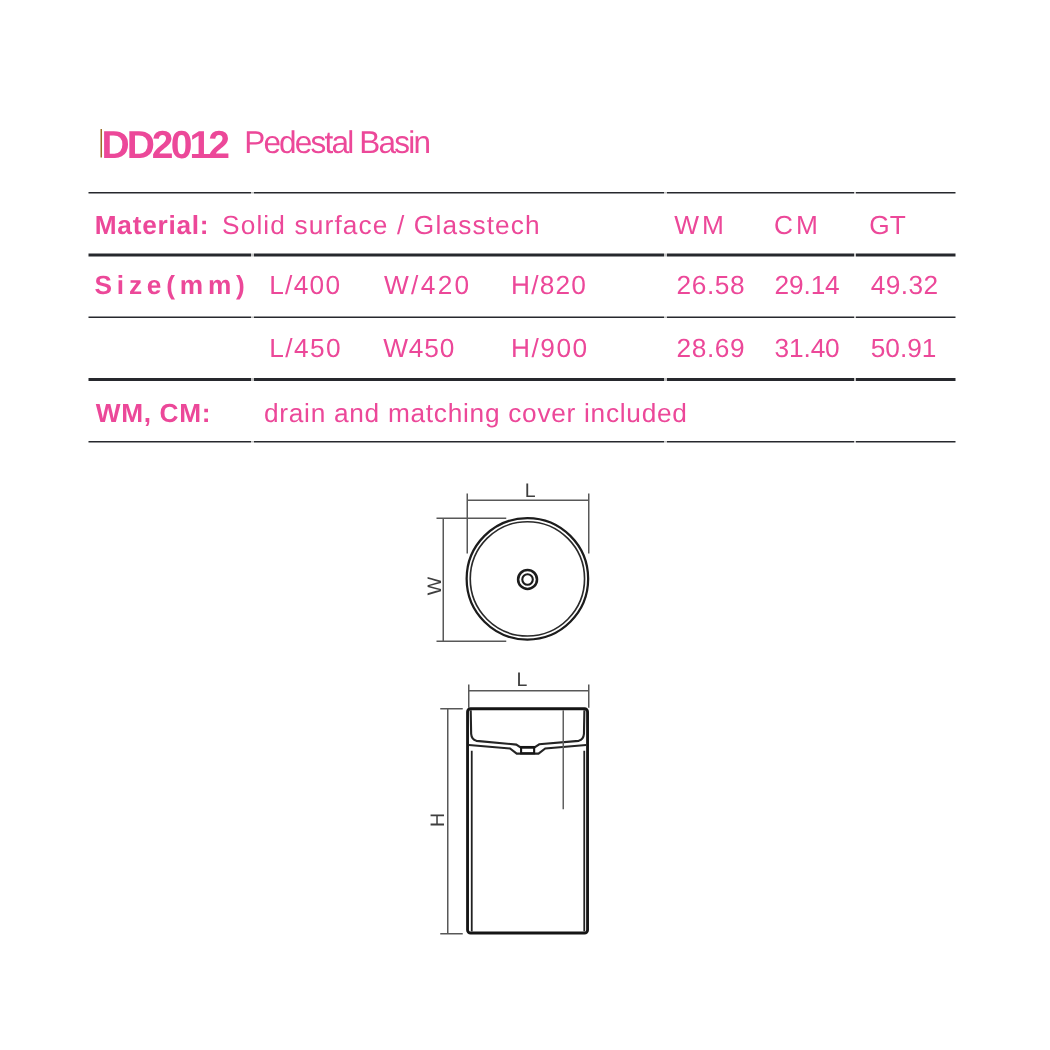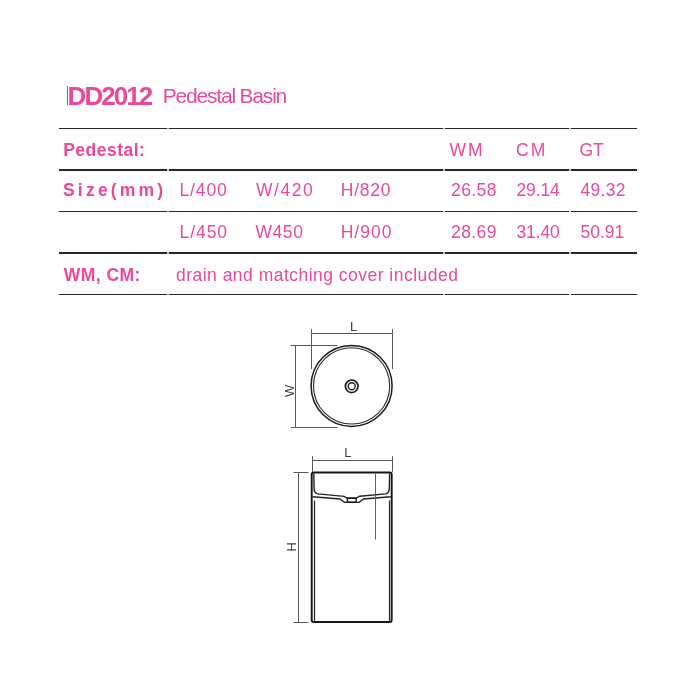--- a/index.html
+++ b/index.html
@@ -23,21 +23,22 @@
 
   <div class="rule" style="left:59px;top:169.3px;width:578px;"></div>
 
   <div class="rule" style="left:59px;top:210.8px;width:578px;"></div>
 
   <div class="rule" style="left:59px;top:252.4px;width:578px;"></div>
 
   <div class="rule" style="left:59px;top:294px;width:578px;"></div>
 
   <div class="row" style="top:139.7px;">
-    <span class="abs b" style="left:63.2px;letter-spacing:0.48px;">Pedestal:</span>
+    <span class="abs b" style="left:63.2px;letter-spacing:0.48px;">Material:</span>
+    <span class="abs" style="left:148px;letter-spacing:0.76px;">Solid surface / Glasstech</span>
     <span class="abs" style="left:449.5px;letter-spacing:2px;">WM</span>
     <span class="abs" style="left:516px;letter-spacing:2px;">CM</span>
     <span class="abs" style="left:579.5px;letter-spacing:0px;">GT</span>
   </div>
 
   <div class="row" style="top:180.2px;">
     <span class="abs b" style="left:63px;letter-spacing:3.2px;">Size(mm)</span>
     <span class="abs" style="left:179.5px;letter-spacing:0.85px;">L/400</span>
     <span class="abs" style="left:256px;letter-spacing:1.55px;text-align:right;">W/420</span>
     <span class="abs" style="left:340.7px;letter-spacing:0.8px;">H/820</span>

